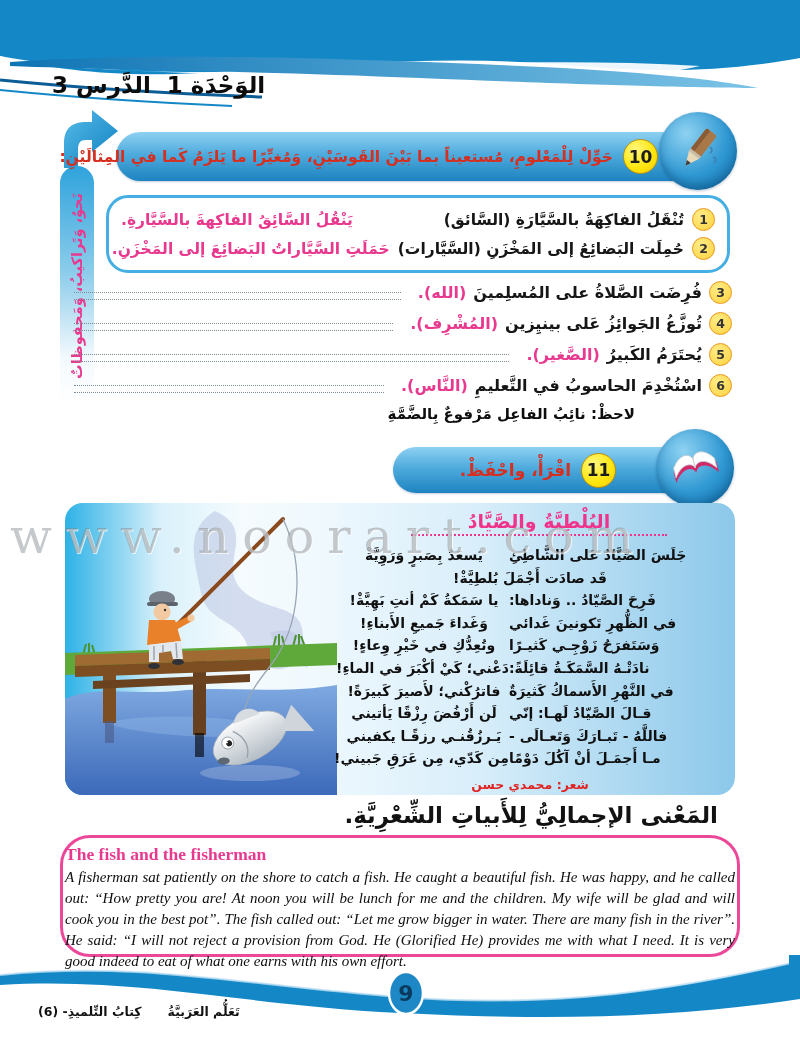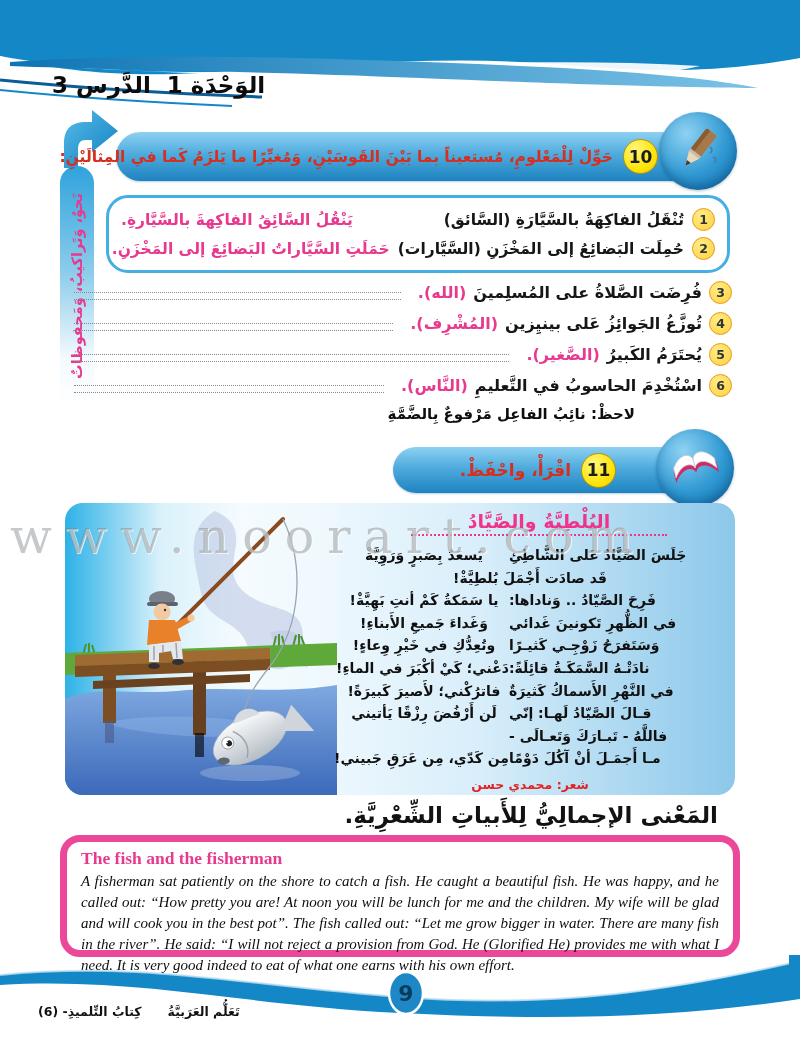--- a/index.html
+++ b/index.html
@@ -82,22 +82,22 @@
 
   #watermark{position:absolute;left:10px;top:508px;width:780px;z-index:40;pointer-events:none;
              font-family:"DejaVu Serif",serif;font-size:49px;letter-spacing:13px;
              color:rgba(120,126,132,.42);white-space:nowrap;text-shadow:1px 1px 0 rgba(255,255,255,.7);}
 
   #meaning{position:absolute;top:802px;right:82px;direction:rtl;
            font-size:23px;font-weight:bold;color:#121212;}
 
   
   #english-box{position:absolute;left:60px;top:835px;width:680px;height:122px;box-sizing:border-box;
-               border:7px solid #ec4899;border-radius:20px;background:#fff;
-               padding:6px 14px;font-family:"Liberation Serif",serif;}
+               border:3px solid #ec4899;border-radius:30px;background:#fff;
+               padding:6px 2px;font-family:"Liberation Serif",serif;}
   #english-title{color:#e8398f;font-size:17.5px;font-weight:600;margin:0 0 2px 0;}
   #english-body{font-size:15px;line-height:21px;color:#0d0d0d;text-align:justify;margin:0;font-style:italic;}
 
   
   .footer-band{position:absolute;left:0;top:955px;width:800px;height:78px;}
   #footer-text{position:absolute;left:38px;top:1004px;direction:rtl;display:flex;gap:26px;
                font-size:12.5px;font-weight:bold;color:#111;}
 </style>
 </head>
 <body>
@@ -312,20 +312,21 @@
         <div class="verse">
        <span class="hemi r">في النَّهْرِ الأَسماكُ كَثيرَةٌ</span>
        <span class="hemi l">فاترُكْني؛ لأَصيرَ كَبيرَةً!</span>
      </div>
         <div class="verse">
        <span class="hemi r">قـالَ الصَّيّادُ لَهـا: إنّي</span>
        <span class="hemi l">لَن أَرْفُضَ رِزْقًا يَأتيني</span>
      </div>
         <div class="verse">
        <span class="hemi r">فاللَّهُ - تَبـارَكَ وَتَعـالَى -</span>
+       <span class="hemi l">يَـرزُقُنـي رزقًـا يكفيني</span>
      </div>
         <div class="verse">
        <span class="hemi r">مـا أَجمَـلَ أنْ آكُلَ دَوْمًا</span>
        <span class="hemi l">مِن كَدّي، مِن عَرَقِ جَبيني!</span>
      </div>
         <div id="poem-attr">شعر: محمدي حسن</div>
       </div>
   </div>
 
   <div id="watermark">www.noorart.com</div>

